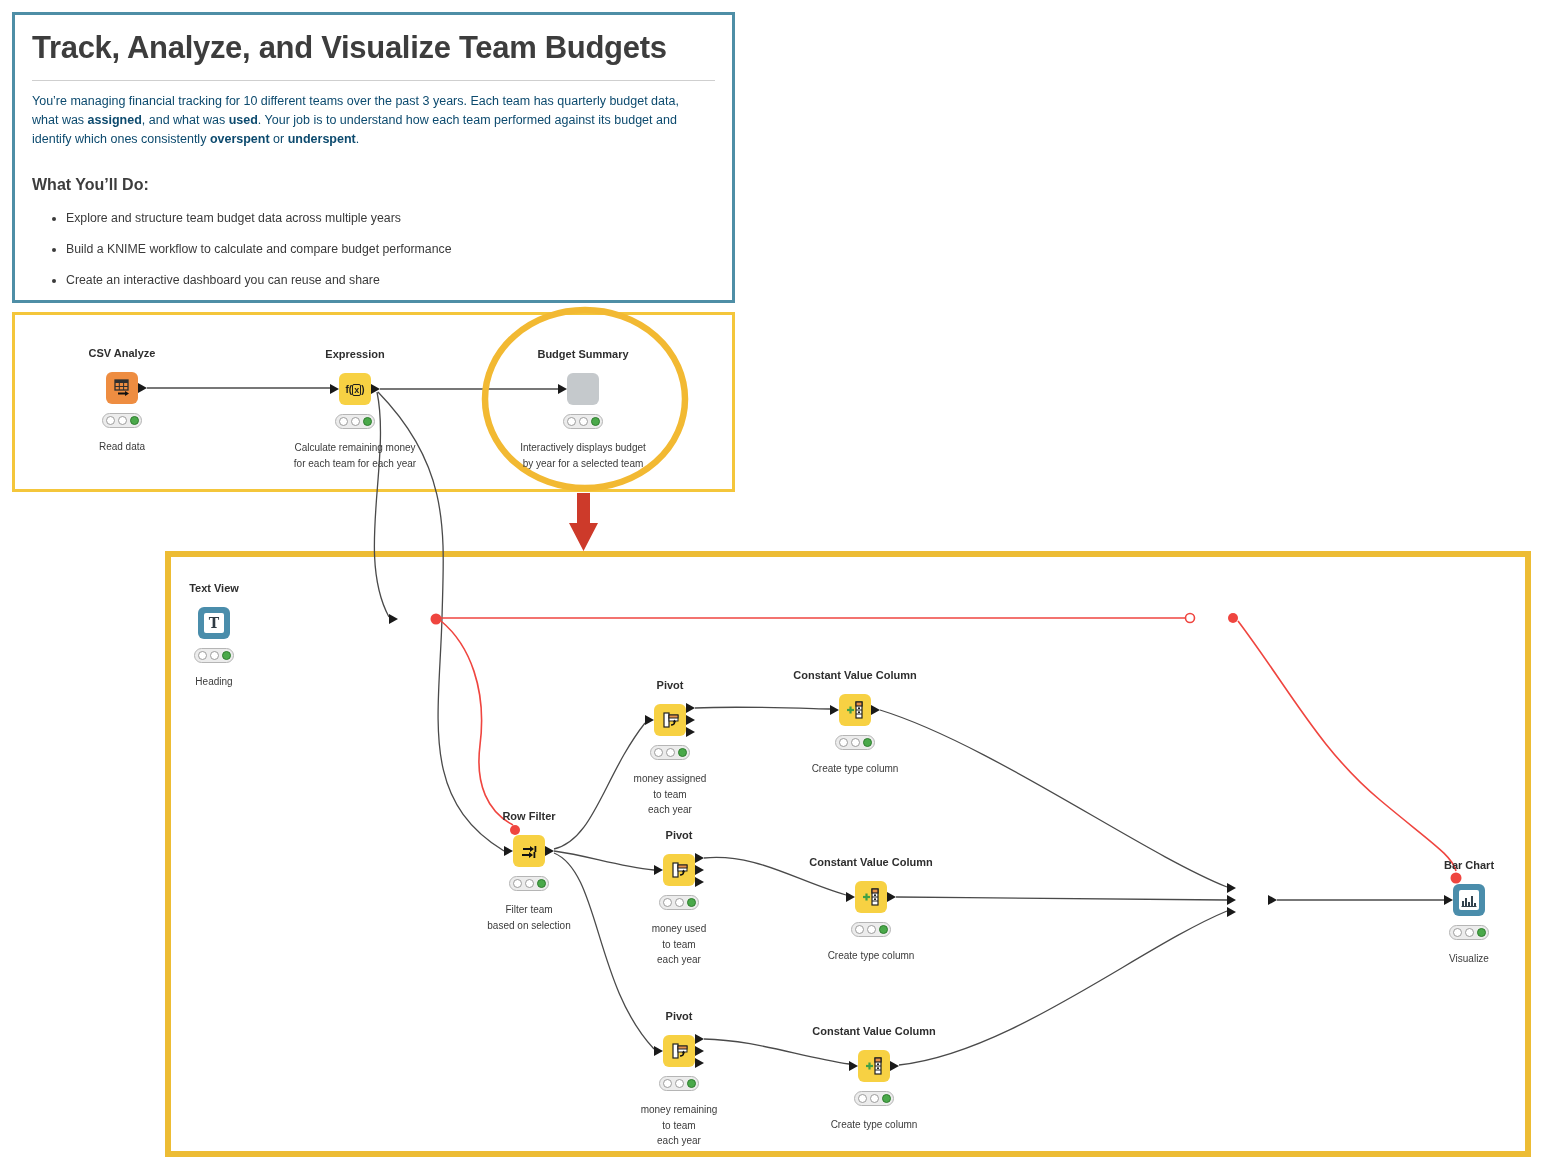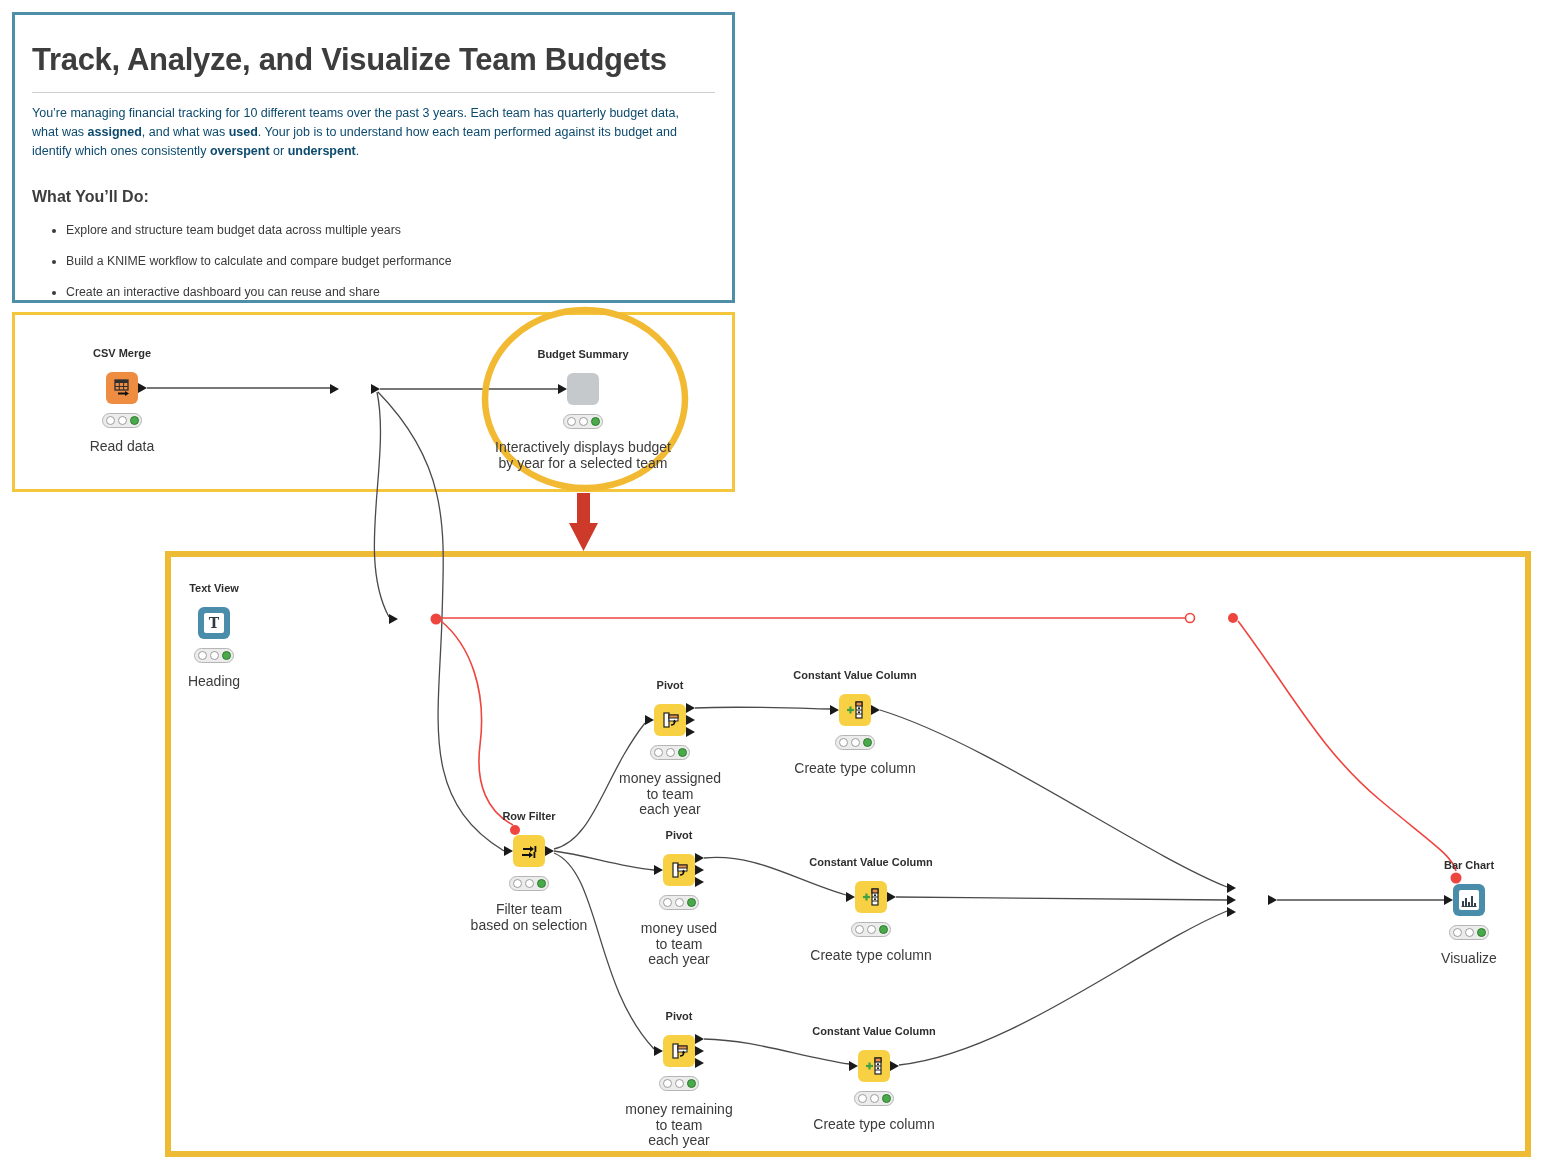--- a/index.html
+++ b/index.html
@@ -1,21 +1,21 @@
 <!DOCTYPE html>
 <html><head>
 <meta charset="utf-8">
 <style>
   html,body{margin:0;padding:0;background:#fff;}
   #canvas{position:relative;width:1560px;height:1176px;background:#fff;
           font-family:"Liberation Sans",sans-serif;overflow:hidden;}
 
   
   .box{position:absolute;box-sizing:border-box;background:#fff;z-index:1;}
-  .intro-box{left:12px;top:12px;width:723px;height:291px;border:3px solid #4e8ea6;padding:12px 17px;}
+  .intro-box{left:12px;top:12px;width:723px;height:291px;border:3px solid #4e8ea6;padding:0 17px;}
   .wf-box-1{left:12px;top:312px;width:723px;height:180px;border:3px solid #f4c63b;}
   .wf-box-2{left:165px;top:551px;width:1366px;height:606px;border:6px solid #edbc34;}
 
   
   .intro-box h1{margin:15px 0 0;font-size:31px;line-height:36px;font-weight:700;
                 color:#3d3d3d;letter-spacing:-0.3px;}
   .divider{border:none;border-top:1px solid #cfcfcf;margin:14px 0 0;}
   .intro-p{margin:11px 0 0;width:662px;font-size:12.5px;line-height:19px;color:#0c4a6e;}
   .intro-p .b{font-weight:700;}
   .intro-box h2{margin:27px 0 0;font-size:16px;font-weight:700;color:#3d3d3d;}
@@ -31,21 +31,21 @@
   .nicon{width:32px;height:32px;border-radius:6px;margin:0 auto;position:relative;
          display:flex;align-items:center;justify-content:center;}
   .nicon.yellow{background:#f7d143;}
   .nicon.orange{background:#ee8d41;}
   .nicon.blue{background:#4a8dab;}
   .nicon.gray{background:#c5c9cc;}
   .lights{margin:9px auto 0;width:40px;height:15px;background:#ececec;border:1px solid #b5b5b5;
           border-radius:8px;display:flex;align-items:center;justify-content:center;gap:3px;box-sizing:border-box;}
   .lights i{width:9px;height:9px;border-radius:50%;background:#fff;border:1px solid #9c9c9c;box-sizing:border-box;}
   .lights i.g{background:#4aa94a;border-color:#2f7d2f;}
-  .ndesc{margin-top:11px;font-size:14px;line-height:15.5px;color:#3b3b3b;white-space:pre-line;}
+  .ndesc{margin-top:11px;font-size:10px;line-height:15.5px;color:#3b3b3b;white-space:pre-line;}
 
   
   .fx-txt{font-size:10px;font-weight:700;color:#1e1e1e;}
   .fx-txt .xbox{border:1px solid #1e1e1e;border-radius:2px;padding:0 1px;font-size:9px;}
   .ve-stack{font-size:9px;font-weight:700;color:#1e1e1e;line-height:9px;text-align:center;}
   .tv-inner{width:20px;height:20px;background:#fff;border-radius:2px;color:#2f3b44;
             font-family:"DejaVu Serif",serif;font-weight:700;font-size:14px;line-height:20px;}
   .bc-inner{width:20px;height:20px;background:#fff;border-radius:2px;display:flex;
             align-items:center;justify-content:center;}
   .vsw-refresh{position:absolute;top:-1px;right:1px;color:#fff;font-size:9px;line-height:9px;}
@@ -131,40 +131,53 @@
       <circle cx="515" cy="830" r="5" fill="#ef453f"></circle>
       <circle cx="1190" cy="618" r="4.5" fill="#fff" stroke="#ef453f" stroke-width="1.6"></circle>
       <circle cx="1233" cy="618" r="5" fill="#ef453f"></circle>
       <circle cx="1456" cy="878" r="5.5" fill="#ef453f"></circle>
     </g>
     <ellipse cx="585" cy="399" rx="100" ry="89" fill="none" stroke="#f2b932" stroke-width="6.5"></ellipse>
     <polygon points="577,493 590,493 590,523 598,523 583.5,551 569,523 577,523" fill="#cd3a2a"></polygon>
   </svg>
 
   <div class="node" style="left:122px;top:346px">
-    <div class="nlabel">CSV Merge</div>
+    <div class="nlabel">CSV Analyze</div>
     <div class="nicon orange">
       <svg width="20" height="20" viewBox="0 0 20 20">
         <rect x="3" y="2" width="13" height="10" fill="none" stroke="#2f2f2f" stroke-width="1.3"></rect>
         <rect x="3" y="2" width="13" height="3" fill="#2f2f2f"></rect>
         <line x1="7.3" y1="5" x2="7.3" y2="12" stroke="#2f2f2f" stroke-width="1"></line>
         <line x1="11.6" y1="5" x2="11.6" y2="12" stroke="#2f2f2f" stroke-width="1"></line>
         <line x1="3" y1="8.5" x2="16" y2="8.5" stroke="#2f2f2f" stroke-width="1"></line>
         <line x1="6" y1="15.5" x2="13" y2="15.5" stroke="#111" stroke-width="2"></line>
         <polygon points="13,13 13,18 17,15.5" fill="#111"></polygon>
       </svg>
     </div>
     <div class="lights">
         <i></i>
         <i></i>
         <i class="g"></i>
       </div>
     <div class="ndesc">Read data</div>
   </div>
 
+  <div class="node" style="left:355px;top:347px">
+    <div class="nlabel">Expression</div>
+    <div class="nicon yellow">
+      <span class="fx-txt">f(<span class="xbox">x</span>)</span>
+    </div>
+    <div class="lights">
+        <i></i>
+        <i></i>
+        <i class="g"></i>
+      </div>
+    <div class="ndesc">Calculate remaining money
+for each team for each year</div>
+  </div>
 
   <div class="node" style="left:583px;top:347px">
     <div class="nlabel">Budget Summary</div>
     <div class="nicon gray"></div>
     <div class="lights">
         <i></i>
         <i></i>
         <i class="g"></i>
       </div>
     <div class="ndesc">Interactively displays budget

